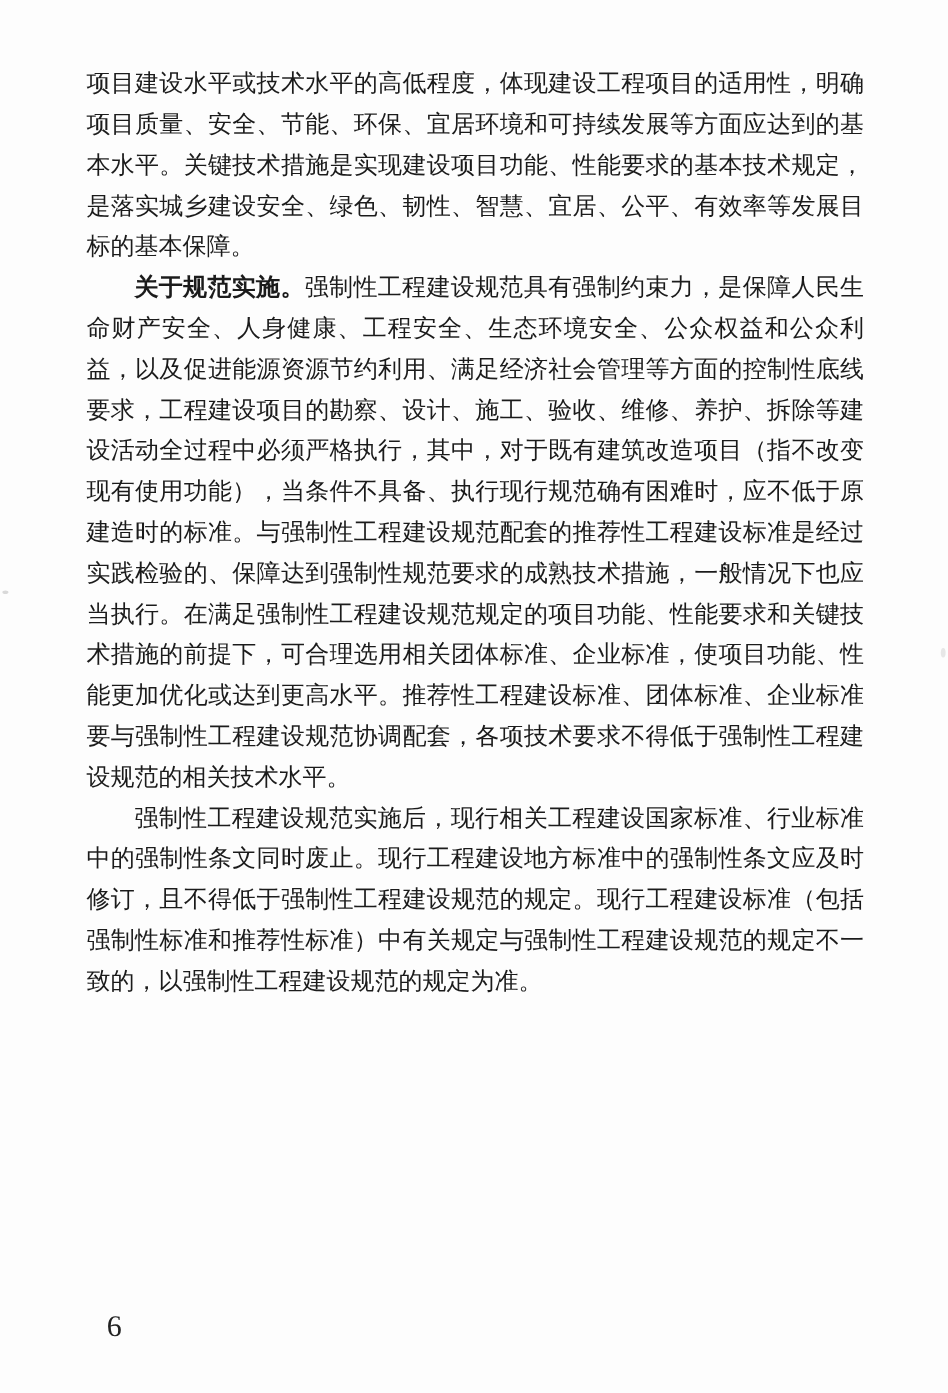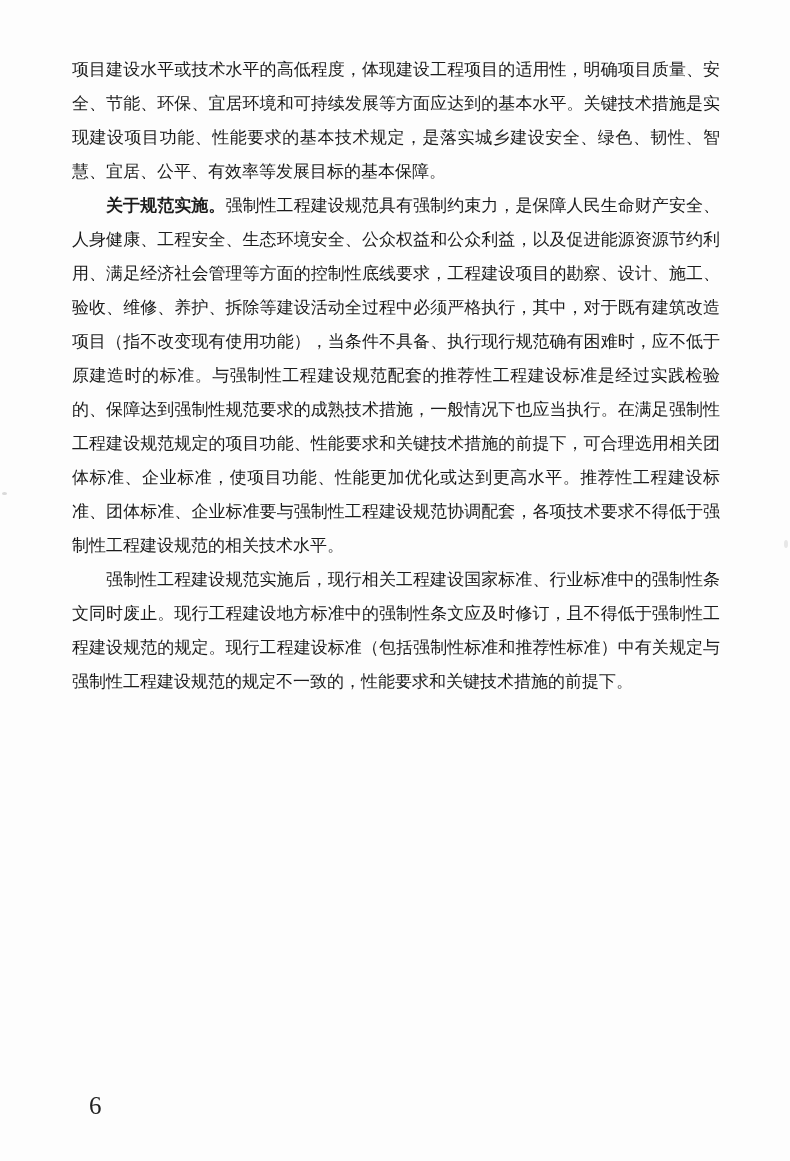--- a/index.html
+++ b/index.html
@@ -13,21 +13,21 @@
     height: 1161px;
     background: #fdfdfd;
     overflow: hidden;
     font-family: "Liberation Serif", "DejaVu Serif", serif;
   }
   .text-block {
     position: absolute;
     left: 72px;
     top: 53px;
     width: 648px;
-    font-size: 17px;
+    font-size: 20px;
     line-height: 34px;
     color: #1b1b1b;
     text-align: justify;
     line-break: strict;
   }
   .text-block p {
     margin: 0;
     padding: 0;
   }
   .text-block p.indent {
@@ -71,21 +71,21 @@
 <body>
 
 <div class="sheet">
 
   <div class="text-block">
 
     <p class="para"><span>项目建设水平或技术水平的高低程度，体现建设工程项目的适用性，明确项目质量、安全、节能、环保、宜居环境和可持续发展等方面应达到的基本水平。关键技术措施是实现建设项目功能、性能要求的基本技术规定，是落实城乡建设安全、绿色、韧性、智慧、宜居、公平、有效率等发展目标的基本保障。</span></p>
 
     <p class="para indent"><span class="lead">关于规范实施。</span><span>强制性工程建设规范具有强制约束力，是保障人民生命财产安全、人身健康、工程安全、生态环境安全、公众权益和公众利益，以及促进能源资源节约利用、满足经济社会管理等方面的控制性底线要求，工程建设项目的勘察、设计、施工、验收、维修、养护、拆除等建设活动全过程中必须严格执行，其中，对于既有建筑改造项目（指不改变现有使用功能），当条件不具备、执行现行规范确有困难时，应不低于原建造时的标准。与强制性工程建设规范配套的推荐性工程建设标准是经过实践检验的、保障达到强制性规范要求的成熟技术措施，一般情况下也应当执行。在满足强制性工程建设规范规定的项目功能、性能要求和关键技术措施的前提下，可合理选用相关团体标准、企业标准，使项目功能、性能更加优化或达到更高水平。推荐性工程建设标准、团体标准、企业标准要与强制性工程建设规范协调配套，各项技术要求不得低于强制性工程建设规范的相关技术水平。</span></p>
 
-    <p class="para indent"><span>强制性工程建设规范实施后，现行相关工程建设国家标准、行业标准中的强制性条文同时废止。现行工程建设地方标准中的强制性条文应及时修订，且不得低于强制性工程建设规范的规定。现行工程建设标准（包括强制性标准和推荐性标准）中有关规定与强制性工程建设规范的规定不一致的，性能要求和关键技术措施的前提下。</span></p>
+    <p class="para indent"><span>强制性工程建设规范实施后，现行相关工程建设国家标准、行业标准中的强制性条文同时废止。现行工程建设地方标准中的强制性条文应及时修订，且不得低于强制性工程建设规范的规定。现行工程建设标准（包括强制性标准和推荐性标准）中有关规定与强制性工程建设规范的规定不一致的，以强制性工程建设规范的规定为准。</span></p>
 
   </div>
 
   <div class="page-number">6</div>
 
   <div class="speck-left"></div>
   <div class="speck-right"></div>
 
 </div>
 

